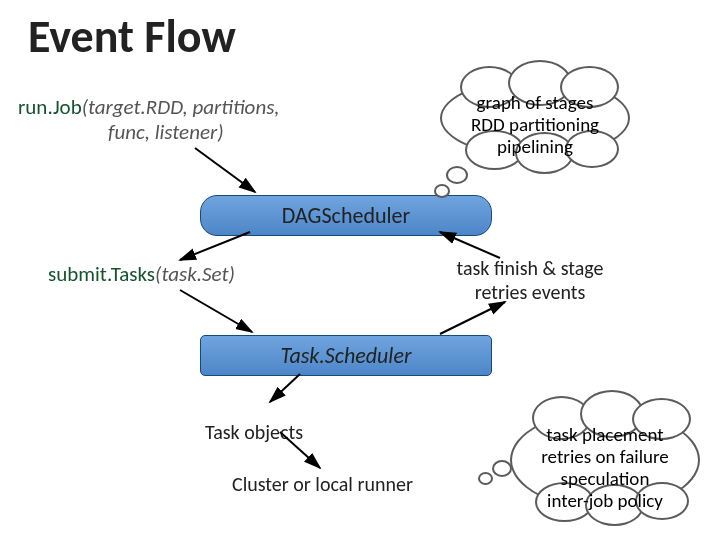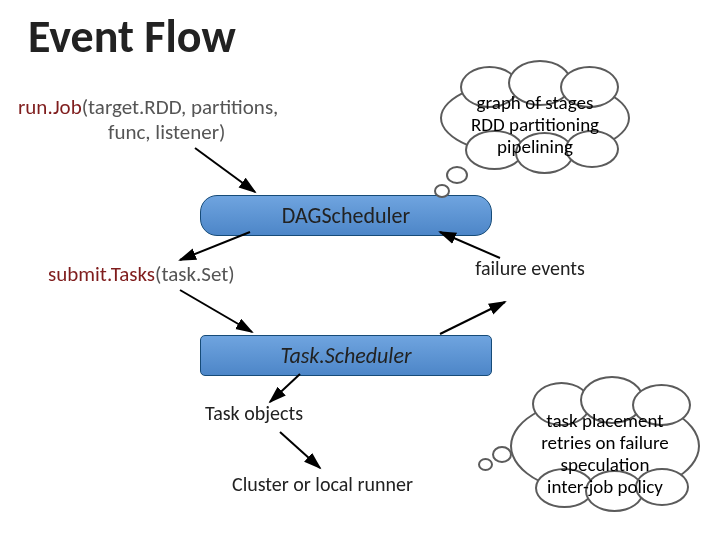--- a/index.html
+++ b/index.html
@@ -18,40 +18,40 @@
     font-size: 46px;
     font-weight: 700;
     color: #222;
   }
   .text-block {
     position: absolute;
     font-size: 20px;
     line-height: 1.2;
     color: #222;
   }
-  .method { color: #7f1d1d; }
-  .args { color: #555; }
+  .method { color: #14532d; }
+  .args { color: #555; font-style: italic; }
   .runjob { top: 95px; left: 18px; font-size: 21px; text-align:left; width: 290px;}
   .runjob .line2 { padding-left: 90px; display:block;}
   .center-text { text-align: center; }
   .box {
     position: absolute;
     background: linear-gradient(#6fa4df, #4d86c8);
     border: 1.5px solid #164b78;
     border-radius: 5px;
     color: #222;
     font-size: 22px;
     text-align: center;
     padding: 6px 0;
   }
   .dag-box { top: 195px; left: 200px; width: 290px; border-radius: 17px; }
   .task-box { top: 335px; left: 200px; width: 290px; font-style: italic; }
   .submit-tasks { top: 262px; left: 48px; font-size:21px; }
   .task-finish { top: 256px; left: 430px; text-align:center; width:200px; font-size:20px;}
-  .task-objects { top: 401px; left: 205px; font-size:20px;}
+  .task-objects { top: 420px; left: 205px; font-size:20px;}
   .cluster { top: 472px; left: 232px; font-size:20px;}
   
   .cloud {
     position: absolute;
     text-align: center;
     font-size: 19px;
     line-height: 1.15;
     z-index: 3;
   }
   .cloud .content {
@@ -76,21 +76,21 @@
     z-index: 1;
   }
   .cloud .tail {
     position: absolute;
     background: #fff;
     border: 2px solid #5b5b5b;
     border-radius: 50%;
     z-index: 1;
   }
   .cloud1 { top: 78px; left: 440px; width: 190px; height: 80px;}
-  .cloud2 { top: 396px; left: 510px; width: 190px; height: 100px;}
+  .cloud2 { top: 410px; left: 510px; width: 190px; height: 100px;}
   
   svg.arrows {
     position: absolute;
     top: 0; left: 0;
     width: 720px; height: 540px;
     pointer-events: none;
   }
 </style>
 </head>
 <body>
@@ -118,21 +118,22 @@
   </div>
 </div>
 
 <div class="box dag-box">DAGScheduler</div>
 
 <div class="text-block submit-tasks">
   <span class="method">submit.Tasks</span><span class="args">(task.Set)</span>
 </div>
 
 <div class="text-block task-finish center-text">
-  <div>failure events</div>
+  <div>task finish &amp; stage</div>
+  <div>retries events</div>
 </div>
 
 <div class="box task-box">Task.Scheduler</div>
 
 <div class="text-block task-objects">Task objects</div>
 
 <div class="text-block cluster">Cluster or local runner</div>
 
 <div class="cloud cloud2">
   <span class="puff" style="top:-14px;left:22px;width:55px;height:40px"></span>

